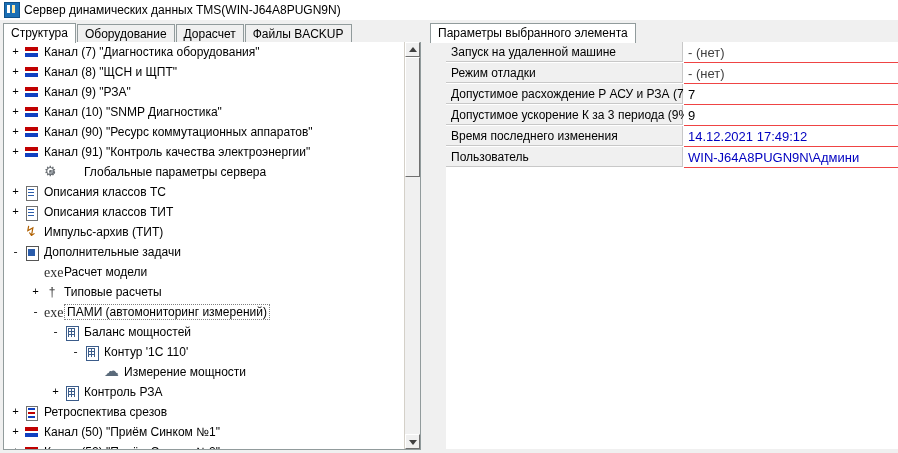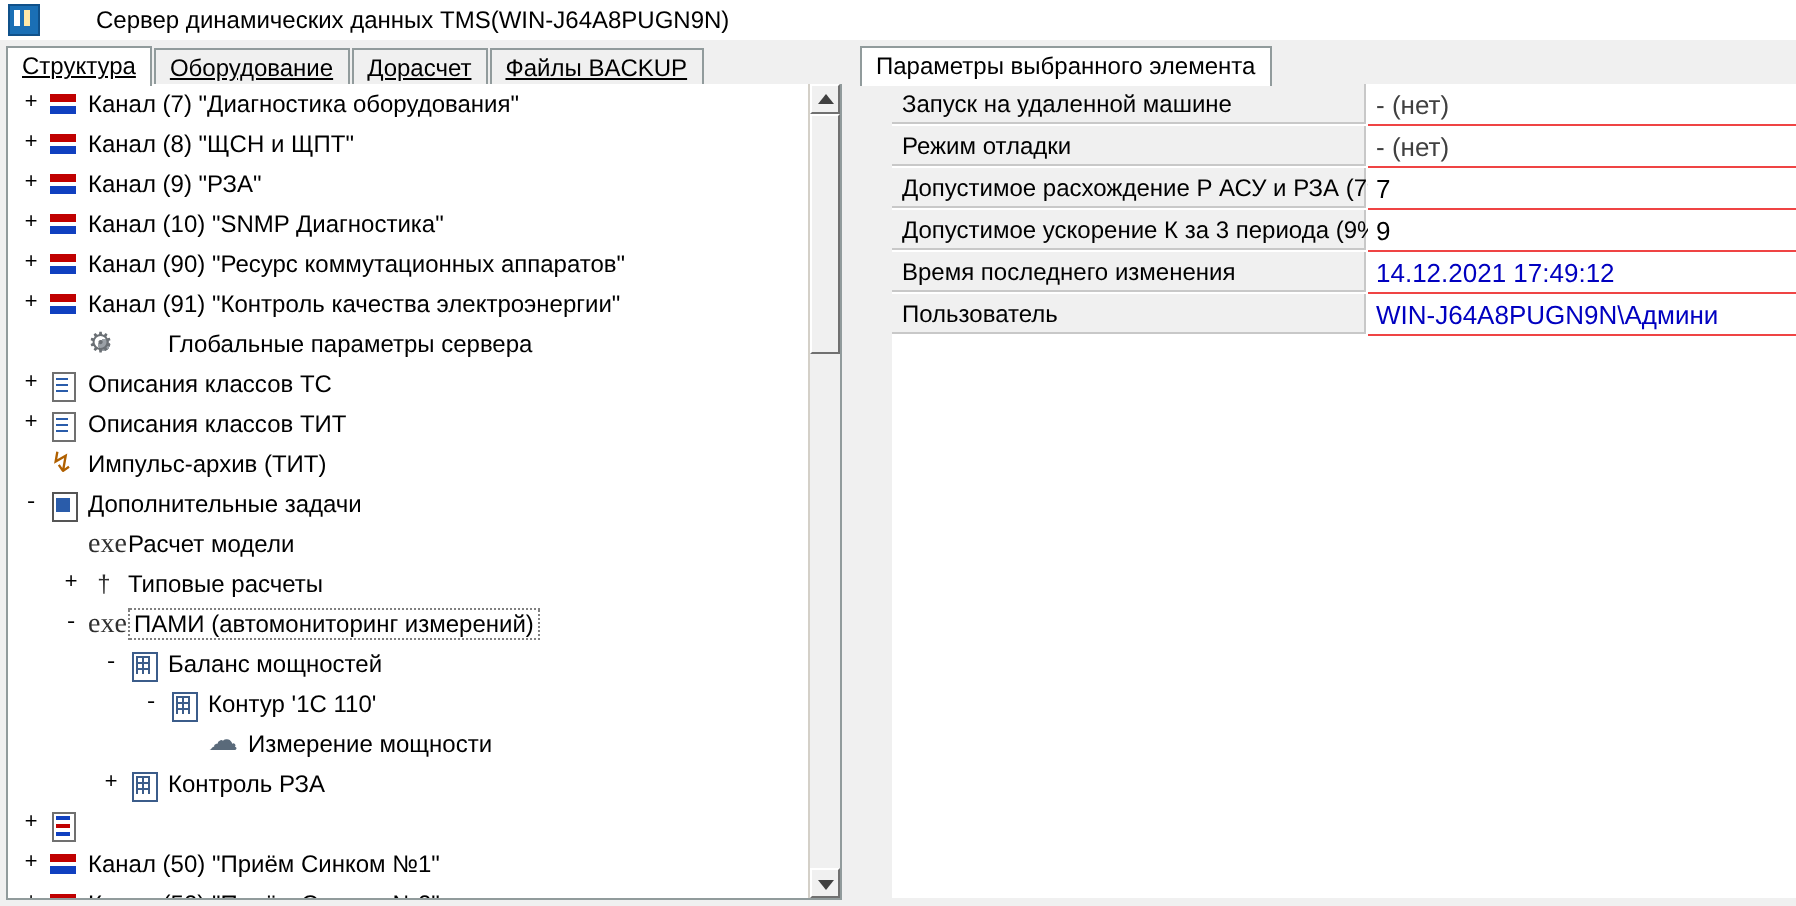--- a/index.html
+++ b/index.html
@@ -21,21 +21,20 @@
     height: 453px;
     background: #f0f0f0;
   }
   
   .titlebar {
     height: 20px;
     display: flex;
     align-items: center;
     background: #ffffff;
     padding: 0 2px;
-    gap: 24px;
   }
   .title-icon {
     width: 14px;
     height: 14px;
     margin: 0 4px 0 2px;
     background: #1a6fb5;
     border: 1px solid #10518a;
     position: relative;
     flex: none;
   }
@@ -63,21 +62,20 @@
     position: absolute;
     top: 20px; left: 0;
     width: 898px;
     height: 433px;
   }
   .left-panel {
     position: absolute;
     left: 3px; top: 2px;
     width: 366px;
     height: 429px;
-    text-decoration: underline;
   }
   .right-panel {
     position: absolute;
     left: 430px; top: 2px;
     width: 468px;
     height: 429px;
   }
   
   .tabstrip {
     position: relative;
@@ -468,20 +466,21 @@
               <span class="node-label">Измерение мощности</span>
             </div>
             <div class="tree-row" style="padding-left: 46px;">
               <span class="expander">+</span>
               <span class="node-icon ico-grid"></span>
               <span class="node-label">Контроль РЗА</span>
             </div>
             <div class="tree-row" style="padding-left: 6px;">
               <span class="expander">+</span>
               <span class="node-icon ico-retro"></span>
+              <span class="node-label">Ретроспектива срезов</span>
             </div>
             <div class="tree-row" style="padding-left: 6px;">
               <span class="expander">+</span>
               <span class="node-icon ico-channel"></span>
               <span class="node-label">Канал (50) "Приём Синком №1"</span>
             </div>
             <div class="tree-row" style="padding-left: 6px;">
               <span class="expander">+</span>
               <span class="node-icon ico-channel"></span>
               <span class="node-label">Канал (52) "Приём Синком №2"</span>

